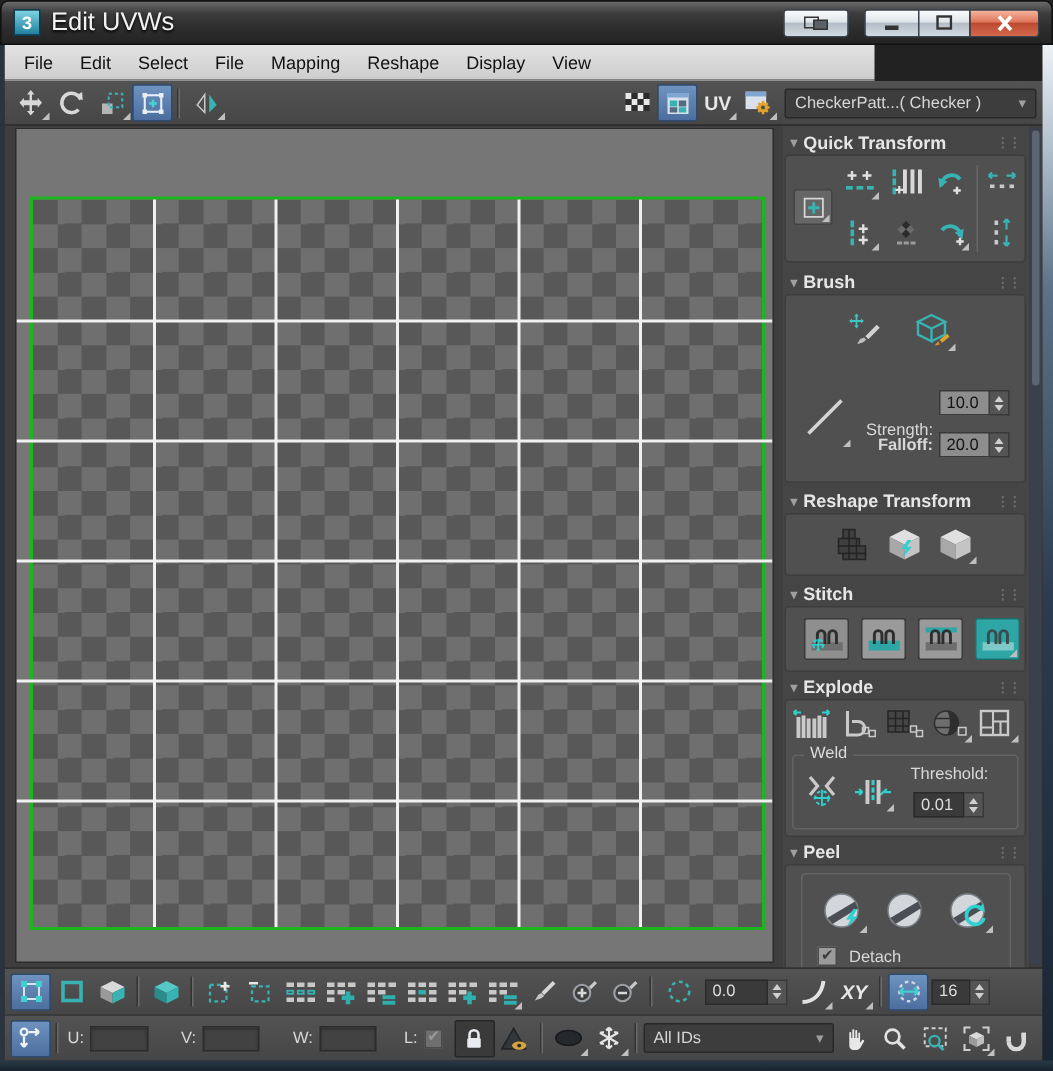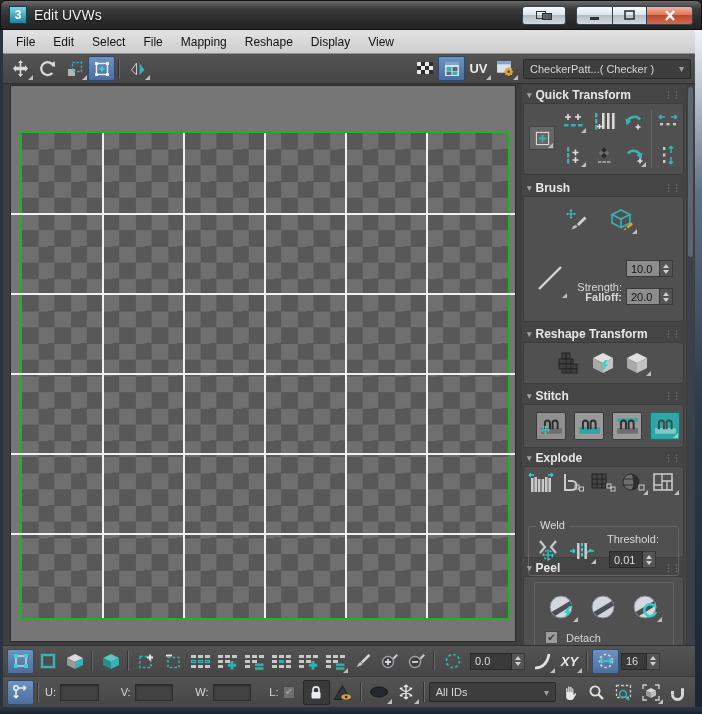--- a/index.html
+++ b/index.html
@@ -4,30 +4,30 @@
 <style>
   html,body{margin:0;padding:0;background:#888;}
   *{box-sizing:border-box;font-family:"Liberation Sans",sans-serif;}
   .win{position:relative;width:702px;height:714px;background:#222;overflow:hidden;}
   
   .titlebar{position:absolute;left:0;top:0;width:702px;height:30px;
     background:linear-gradient(#6b6b6b,#3c3c3c 28%,#2b2b2b 70%,#242424);
     border-radius:6px 6px 0 0;border:1px solid #111;display:flex;align-items:center;padding:0 8px;}
   .app-badge{width:18px;height:18px;background:linear-gradient(#7fd4e2,#1f7f9d);border:1px solid #0c3c50;
     color:#fff;font-weight:bold;font-size:12px;display:flex;align-items:center;justify-content:center;margin-right:7px;}
-  .win-title{color:#f2f2f2;font-size:14px;text-shadow:0 1px 2px #000;}
+  .win-title{color:#f2f2f2;font-size:17px;text-shadow:0 1px 2px #000;}
   .cap{height:19px;border:1px solid #39424c;border-radius:3px;
     background:linear-gradient(#fbfcfd,#dfe5ea 45%,#b3bdc7 50%,#d3dae0);
     display:flex;align-items:center;justify-content:center;}
   .cap.close{background:linear-gradient(#f4b49e,#df765a 45%,#bc4a31 50%,#d2684c);}
   .grp{display:flex;}
   .grp .cap{border-radius:0;border-left-width:0;}
   .grp .cap:first-child{border-radius:3px 0 0 3px;border-left-width:1px;}
   .grp .cap:last-child{border-radius:0 3px 3px 0;}
-  .menubar{position:absolute;left:3px;top:30px;width:692px;height:24px;background:linear-gradient(#e3e3e3,#cdcdcd);
+  .menubar{position:absolute;left:3px;top:30px;width:580px;height:24px;background:linear-gradient(#e3e3e3,#cdcdcd);
     border-bottom:1px solid #8f8f8f;display:flex;align-items:center;padding-left:4px;}
   .menu-item{font-size:12px;color:#111;padding:3px 9px;cursor:default;}
   .edge-l{position:absolute;left:0;top:30px;width:3px;height:678px;background:#2a3440;}
   .edge-r{position:absolute;left:695px;top:30px;width:7px;height:678px;
     background:linear-gradient(#eef2f6,#b9c6d2 9%,#5d7287 24%,#2c3b4d 55%,#1b2634);}
   .edge-b{position:absolute;left:0;top:707px;width:702px;height:7px;background:linear-gradient(#2b3947,#18222e);}
   
   .tb{position:absolute;background:linear-gradient(#535353,#464646);display:flex;align-items:center;}
   .tb-top{left:3px;top:54px;width:692px;height:30px;border-bottom:1px solid #2f2f2f;padding:0 4px;}
   .row1{left:3px;top:645px;width:692px;height:31px;border-top:1px solid #303030;padding:0 4px;}
@@ -502,21 +502,21 @@
               <path d="M2.6 7h14.8M2.6 13h14.8" stroke="#2e2e2e"></path>
               <rect x="18" y="13" width="5" height="5" fill="none" stroke="#c9c9c9"></rect>
             </svg>
         </div>
         <div class="p-ic fly" style="left:126px;top:3px;width:30px;height:26px;">
           <svg width="26" height="22" viewBox="0 0 26 22">
               <rect x="2" y="2" width="18" height="16" fill="none" stroke="#c9c9c9" stroke-width="1.6"></rect>
               <path d="M10 2v16M10 9h10M2 13h8M15 9v9" stroke="#c9c9c9" stroke-width="1.4"></path>
             </svg>
         </div>
-        <div class="gbox" style="left:4px;top:36px;width:151px;height:50px;margin-top:23px;">
+        <div class="gbox" style="left:4px;top:36px;width:151px;height:50px;">
           <span class="gbox-lbl">Weld</span>
           <div class="p-ic" style="left:4px;top:10px;width:30px;height:28px;">
             <svg width="26" height="24" viewBox="0 0 26 24">
                 <path d="M5 2l5 6-5 6M21 2l-5 6 5 6" fill="none" stroke="#c9c9c9" stroke-width="2.2"></path>
                 <circle cx="13" cy="16" r="4.5" fill="none" stroke="#2fd0d0" stroke-width="1.4" stroke-dasharray="2.4 2"></circle>
                 <path d="M13 10.5v11M7.5 16h11" stroke="#2fd0d0" stroke-width="1.2"></path>
               </svg>
           </div>
           <div class="p-ic fly" style="left:38px;top:10px;width:30px;height:28px;">
             <svg width="26" height="24" viewBox="0 0 26 24">

